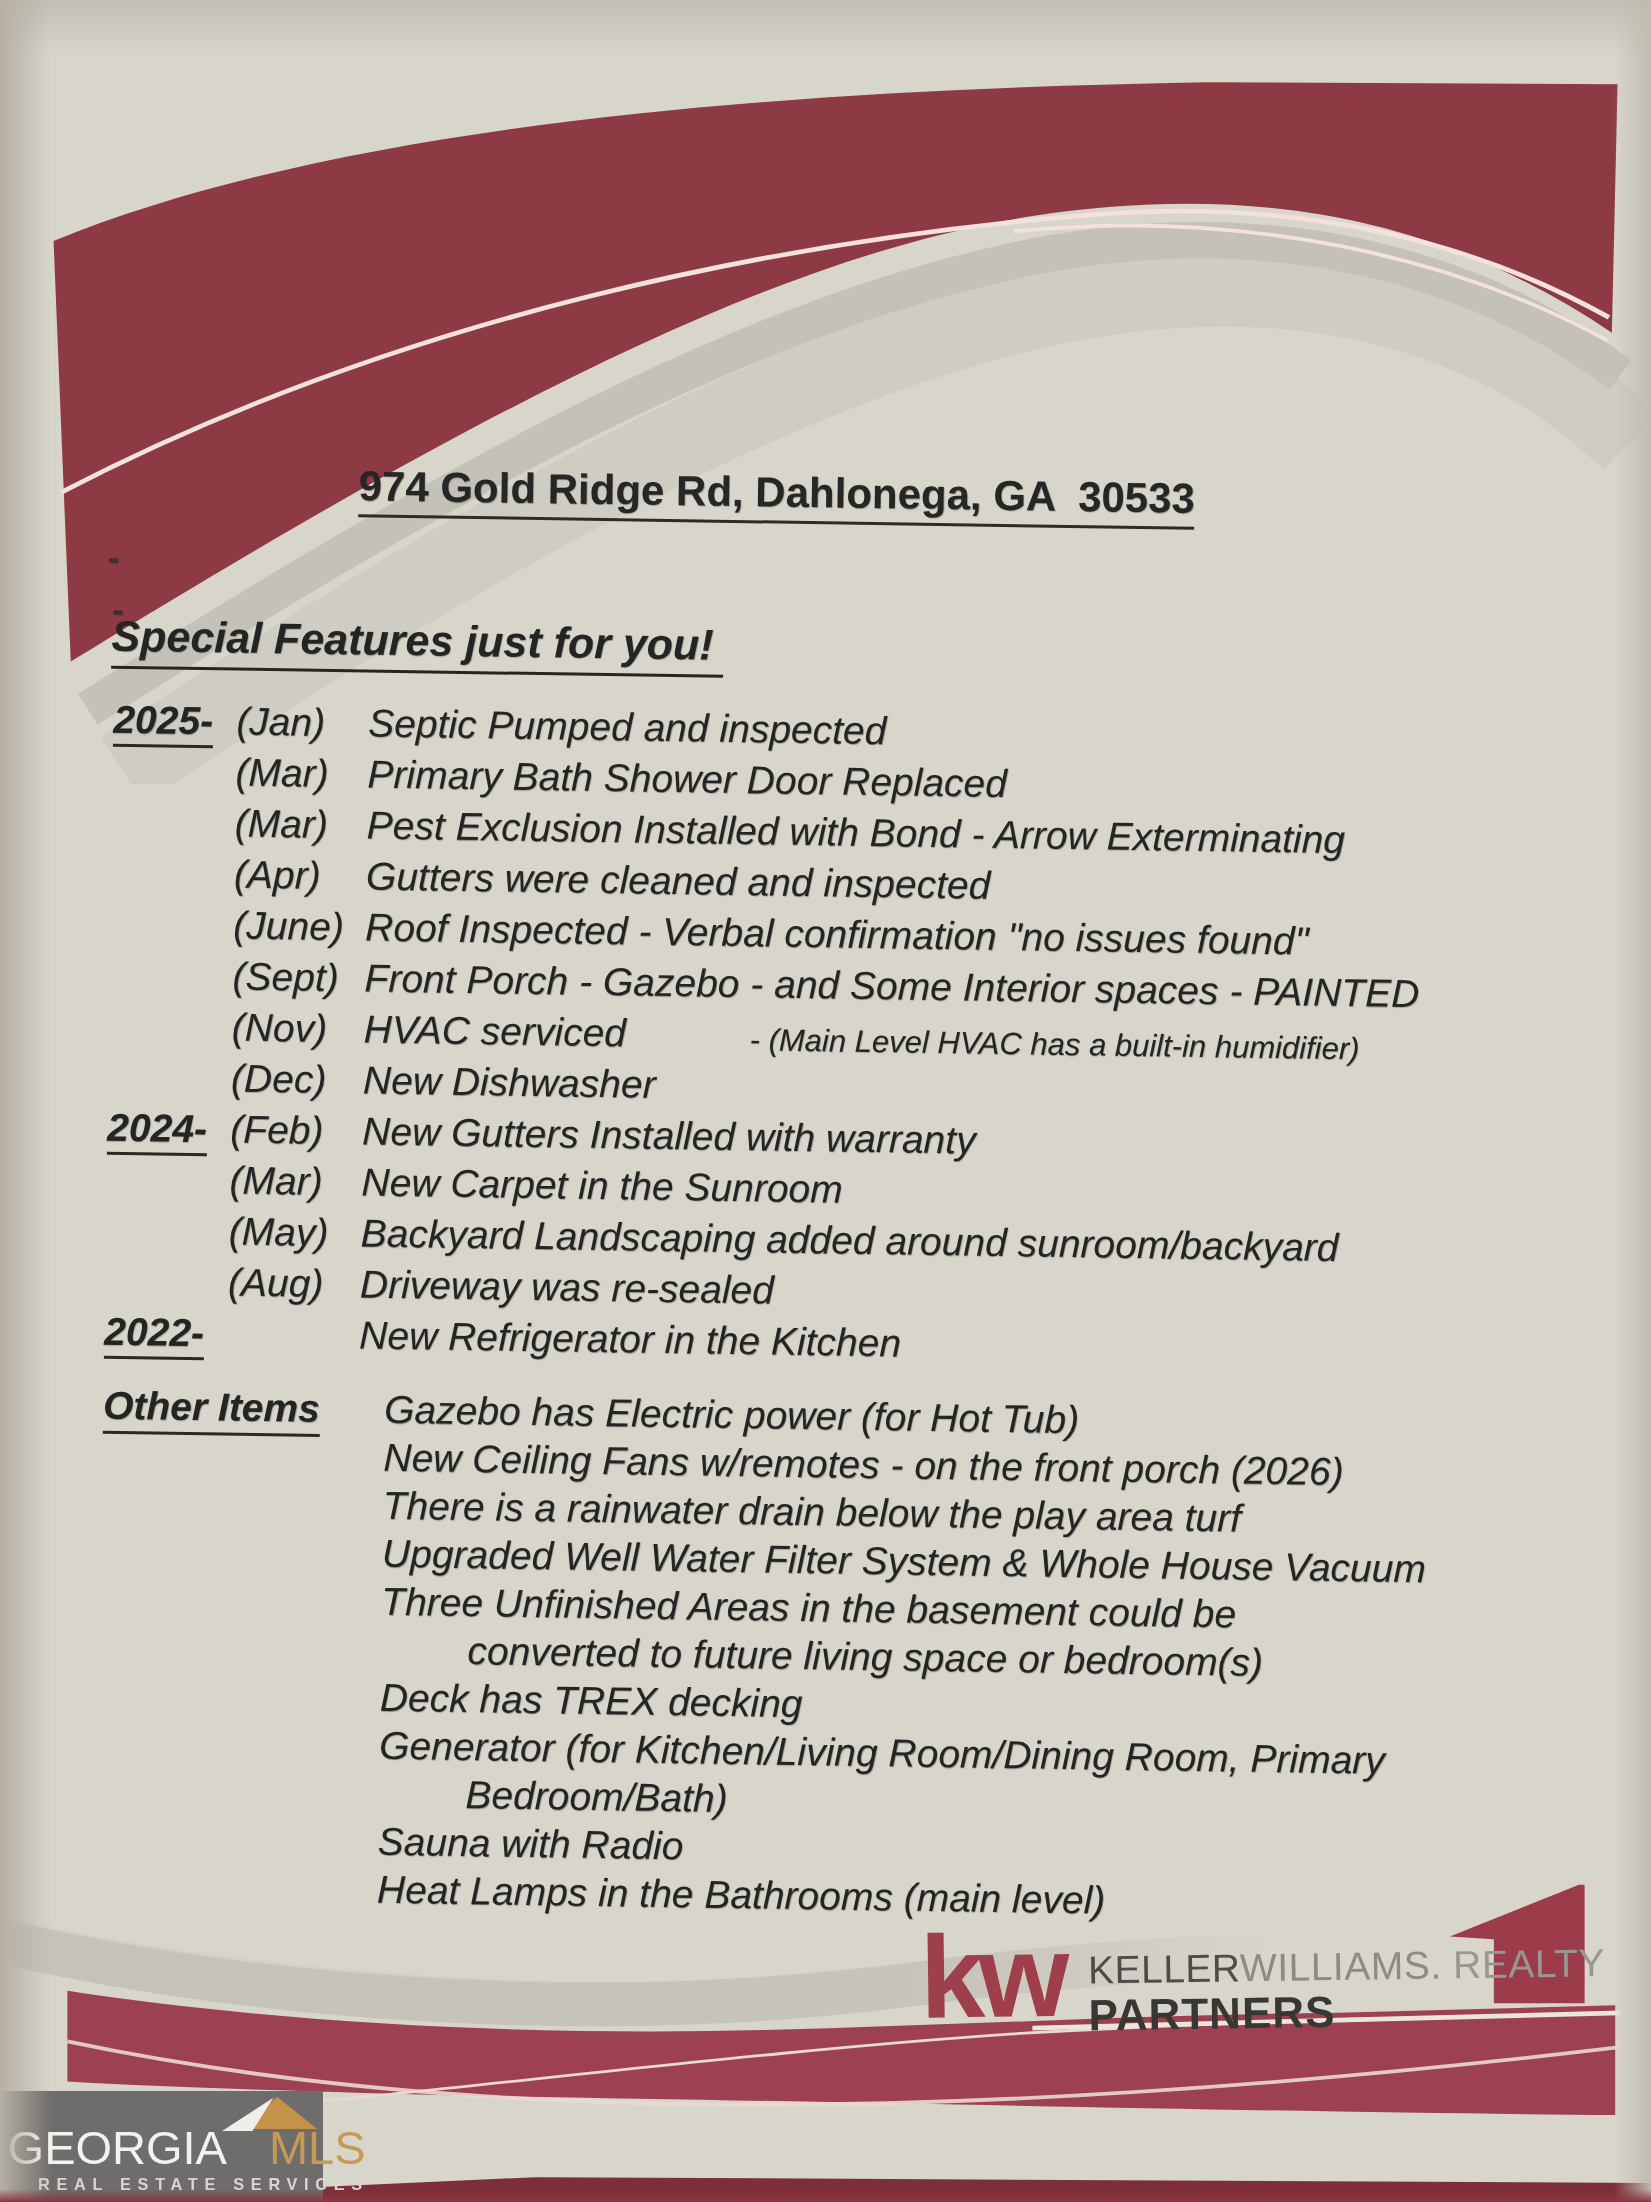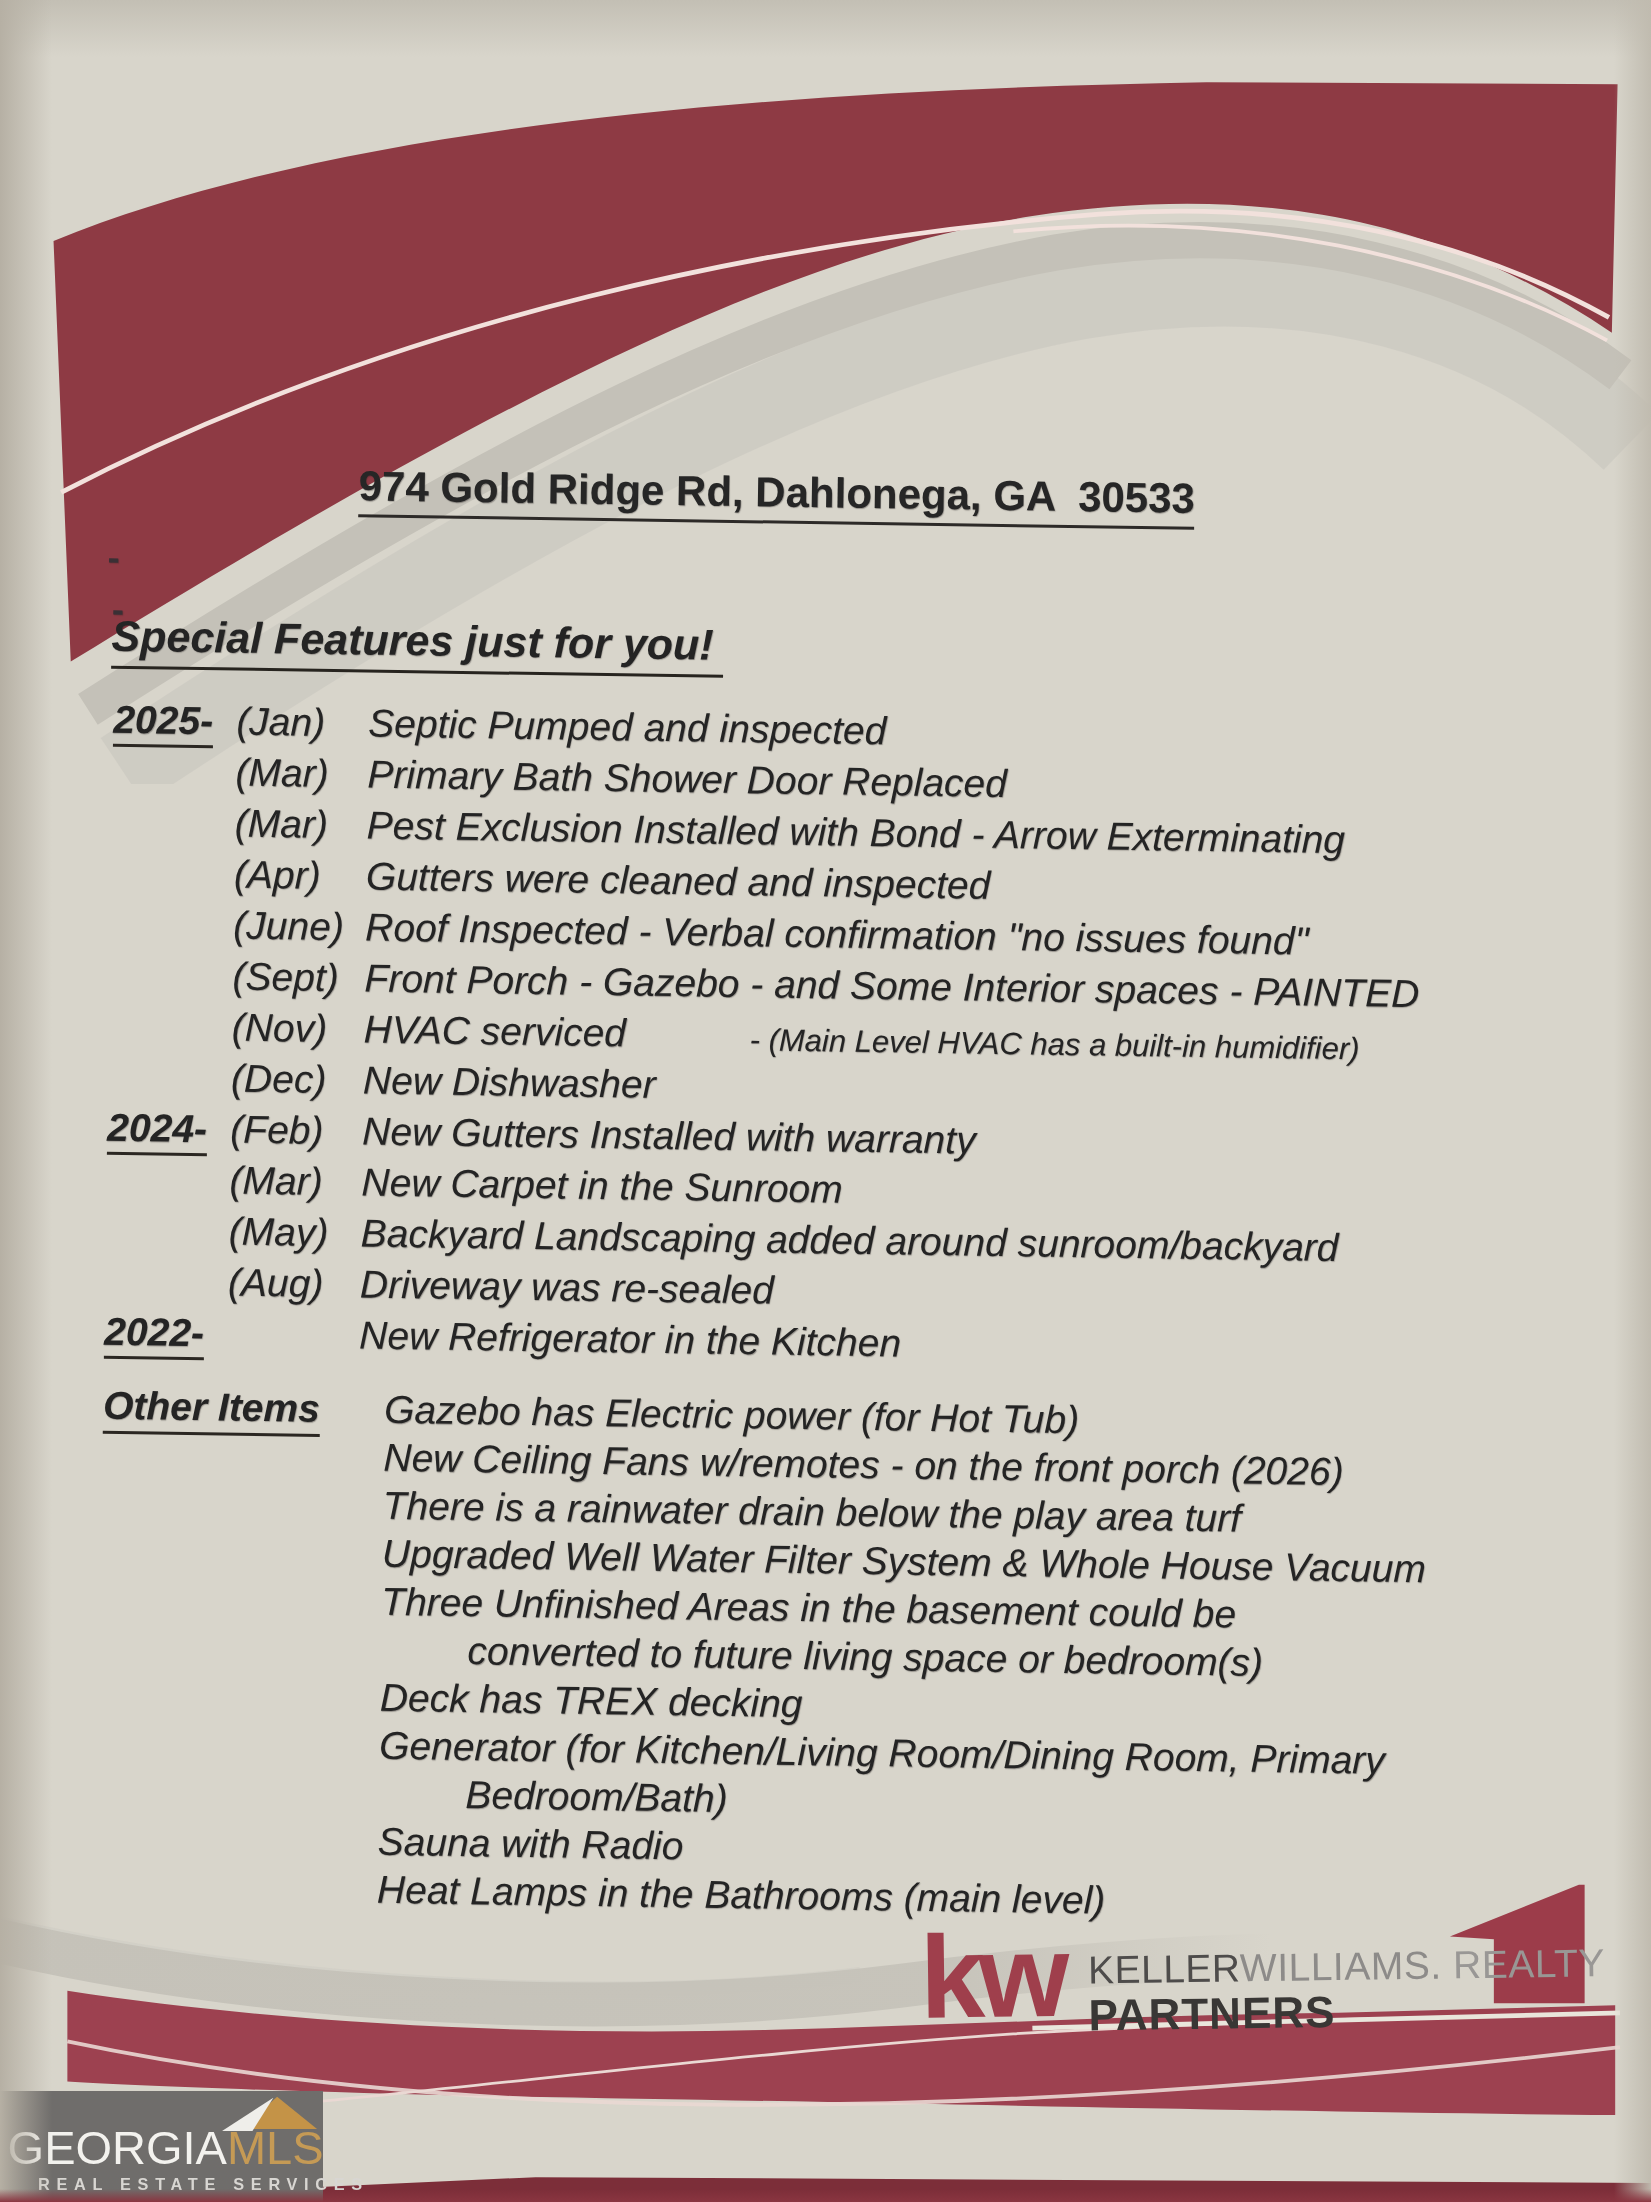--- a/index.html
+++ b/index.html
@@ -64,21 +64,21 @@
   .kw-line1 .a{color:#4e4c4b;font-weight:400;}
   .kw-line1 .b{color:#8d8b89;font-weight:400;}
   .kw-line1 .c{color:#999795;font-weight:400;margin-left:11.5px;}
   .kw-line2{font-size:44px;font-weight:700;color:#393735;letter-spacing:1px;margin-top:3.8px;}
 
   
   .mls-badge{position:absolute;left:0;top:2091px;width:323px;height:111px;background:#6f6d6b;z-index:5;}
   .mls-roof{position:absolute;left:218px;top:1.9px;}
   .mls-name{position:absolute;left:7.6px;top:29px;font-size:47px;letter-spacing:0px;white-space:nowrap;font-weight:400;}
   .mls-name .g{color:#f3f2ee;}
-  .mls-name .m{color:#c59a55;}
+  .mls-name .m{color:#c59a55;margin-left:42px;}
   .mls-tagline{position:absolute;left:38px;top:84px;font-size:16.3px;font-weight:700;letter-spacing:6.7px;color:#d8d6d2;white-space:nowrap;}
 </style>
 </head>
 <body>
 
 <svg id="header-svg" class="deco" width="1652" height="784" viewBox="0 0 1728 820">
   <path d="M 128,806 C 560,520 868,362 1130,314 C 1370,272 1570,330 1706,462" fill="none" stroke="#cdcac2" stroke-width="82" opacity="0.85"></path>
   <path d="M 92,742 C 520,468 830,312 1105,264 C 1345,224 1550,282 1695,392" fill="none" stroke="#c4c1b8" stroke-width="38"></path>
   <path d="M 56,252 C 360,128 820,94 1262,86 L 1692,88 L 1686,348 C 1520,236 1330,188 1080,226 C 810,268 500,430 74,692 Z" fill="#8e3a44"></path>
   <path d="M 64,515 C 420,330 820,250 1150,224 C 1360,208 1540,252 1683,332" fill="none" stroke="#f2e1dc" stroke-width="5"></path>

